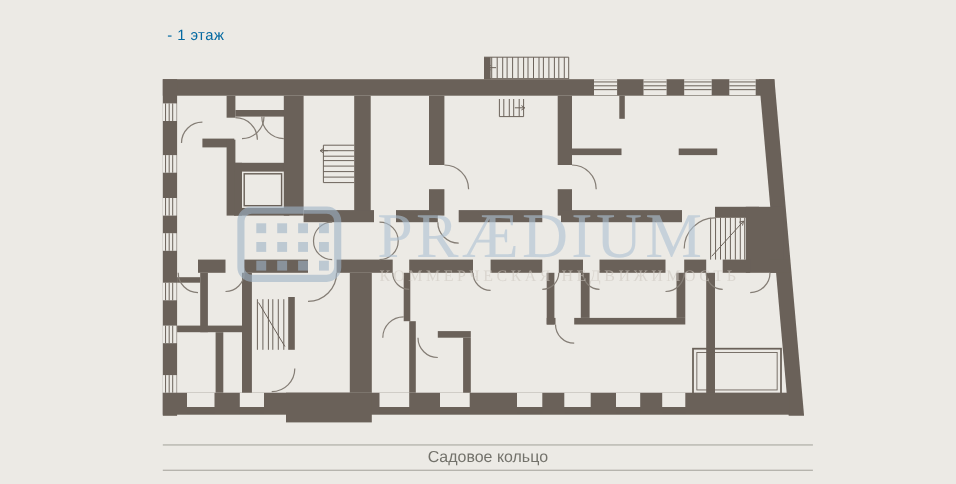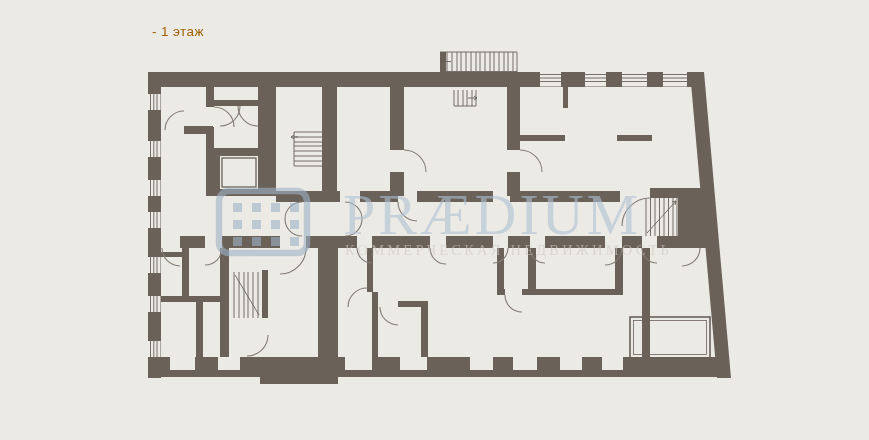--- a/index.html
+++ b/index.html
@@ -5,21 +5,21 @@
   html,body{margin:0;padding:0;}
   body{
     width:869px;height:440px;
     background:#ECEAE5;
     font-family:"Liberation Sans", sans-serif;
     position:relative;overflow:hidden;
   }
   .stage{position:absolute;inset:0;}
   .floor-label{
     position:absolute;left:152px;top:24px;
-    font-size:13.5px;color:#a16207;letter-spacing:.4px;
+    font-size:13.5px;color:#0369a1;letter-spacing:.4px;
   }
   .plan-wrap{position:absolute;left:0;top:0;}
   .street{
     position:absolute;left:148px;top:404px;width:591px;height:22px;
     border-top:1.5px solid #a8a7a0;border-bottom:1.5px solid #a8a7a0;
     display:flex;align-items:center;justify-content:center;
     font-size:14.5px;color:#73726b;
   }
 </style>
 </head>
@@ -214,14 +214,17 @@
             <rect x="252" y="237" width="9" height="9"></rect>
             <rect x="271" y="237" width="9" height="9"></rect>
             <rect x="290" y="237" width="9" height="9"></rect>
       </g>
       <text x="343" y="234" font-family="Liberation Serif, DejaVu Serif, serif" font-size="58" letter-spacing="3" fill="#aec2d4">PRÆDIUM</text>
       <text x="345" y="255" font-family="Liberation Serif, DejaVu Serif, serif" font-size="14.5" letter-spacing="3.2" fill="#cfc9c2">КОММЕРЧЕСКАЯ НЕДВИЖИМОСТЬ</text>
     </g>
   </svg>
   </div>
 
+  <div class="street">
+    <span>Садовое кольцо</span>
+  </div>
 
 </div>
 
 </body></html>

